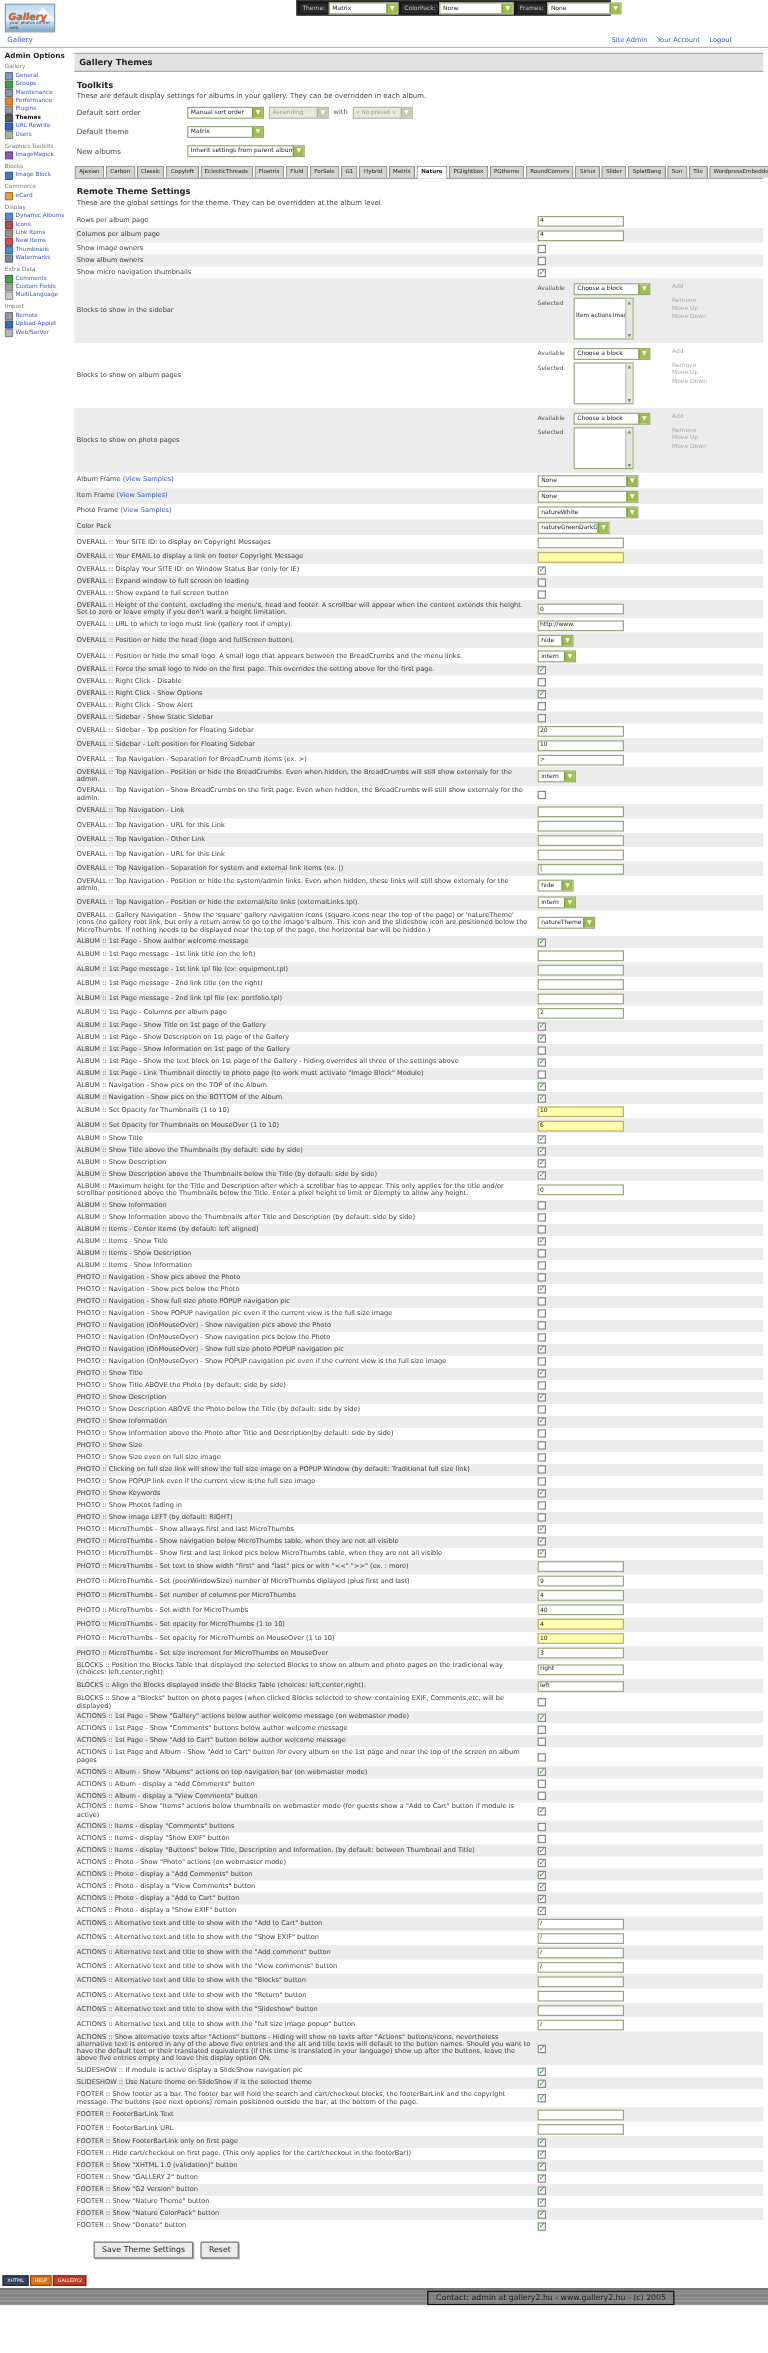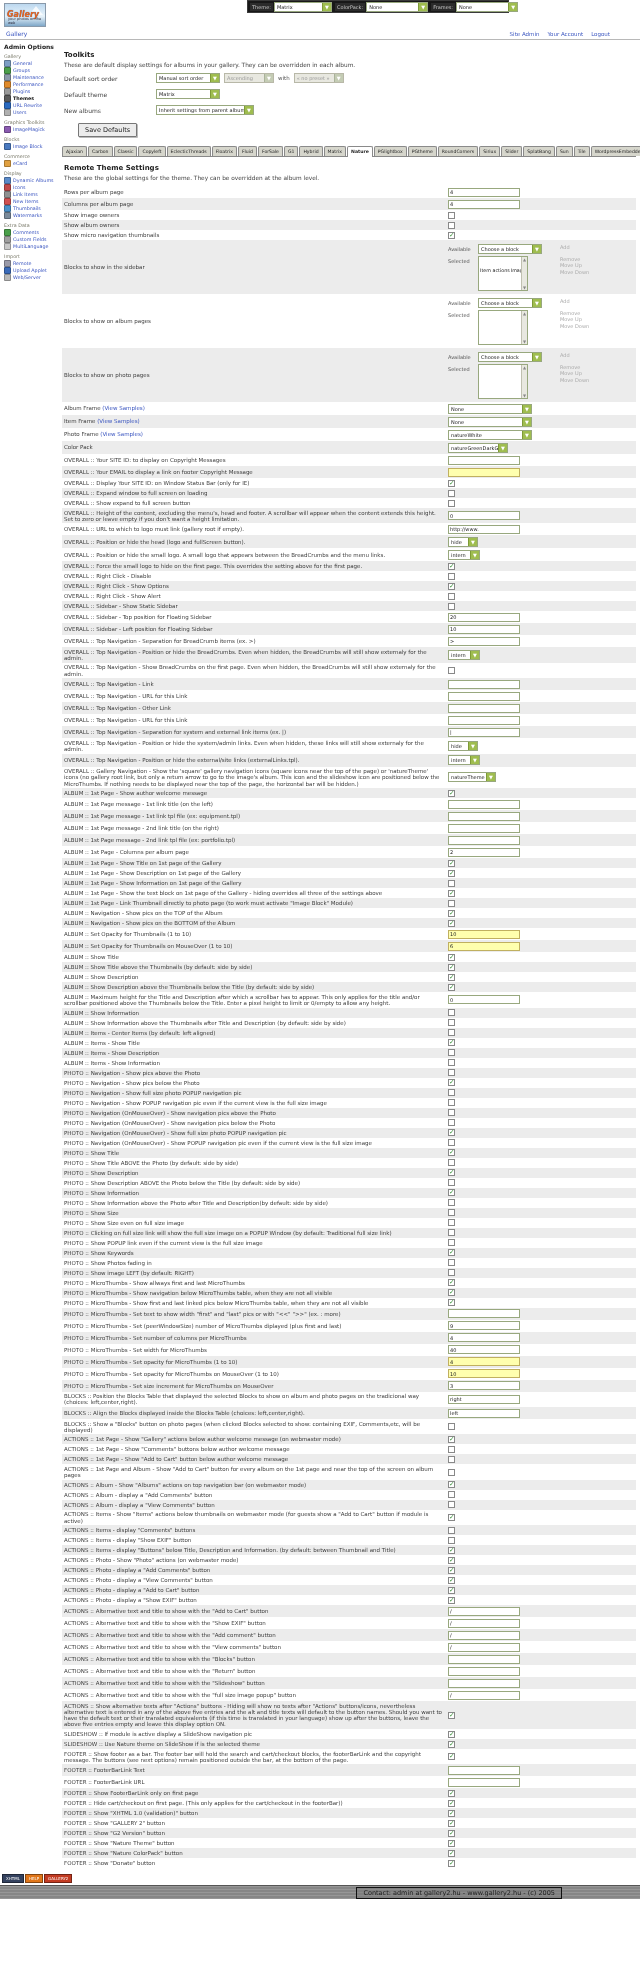--- a/index.html
+++ b/index.html
@@ -219,20 +219,21 @@
           <span class="lb">Upload Applet</span>
         </div>
         <div class="sb-item">
           <span class="ic" style="background: rgb(184, 184, 184);"></span>
           <span class="lb">Web/Server</span>
         </div>
       </div>
   </div>
 
   <div class="main">
+    <div class="pt-bar">Gallery Themes</div>
 
     <div class="sec-title">Toolkits</div>
     <div class="sec-desc">These are default display settings for albums in your gallery. They can be overridden in each album.</div>
     <div id="defrows">
         <div class="defrow">
           <span class="dlabel">Default sort order</span>
           <span class="sel" style="width: 64px;">
             <span class="val">Manual sort order</span>
             <span class="arrow">▼</span>
           </span>
@@ -255,23 +256,20 @@
         </div>
         <div class="defrow">
           <span class="dlabel">New albums</span>
           <span class="sel" style="width: 98px;">
             <span class="val">Inherit settings from parent album</span>
             <span class="arrow">▼</span>
           </span>
         </div>
       </div>
 
-    <div class="btnrow">
-      <span class="btn">Save Defaults</span>
-    </div>
 
     <div class="tabs" id="tabs">
         <span class="tab">Ajaxian</span>
         <span class="tab">Carbon</span>
         <span class="tab">Classic</span>
         <span class="tab">Copyleft</span>
         <span class="tab">EclecticThreads</span>
         <span class="tab">Floatrix</span>
         <span class="tab">Fluid</span>
         <span class="tab">ForSale</span>
@@ -1196,20 +1194,24 @@
           </span>
         </div>
         <div class="srow">
           <span class="rlabel">FOOTER :: Show "Donate" button</span>
           <span class="rctl">
             <span class="cb">✓</span>
           </span>
         </div>
       </div>
 
+    <div class="btnrow">
+      <span class="btn">Save Theme Settings</span>
+      <span class="btn">Reset</span>
+    </div>
   </div>
 </div>
 
 <div class="badges" id="badges">
     <span class="badge" style="background: rgb(52, 66, 95);">XHTML</span>
     <span class="badge" style="background: rgb(224, 118, 26);">HELP</span>
     <span class="badge" style="background: rgb(194, 59, 34);">GALLERY2</span>
   </div>
 <div class="footbar">
   <span class="contact">Contact: admin at gallery2.hu - www.gallery2.hu - (c) 2005</span>

